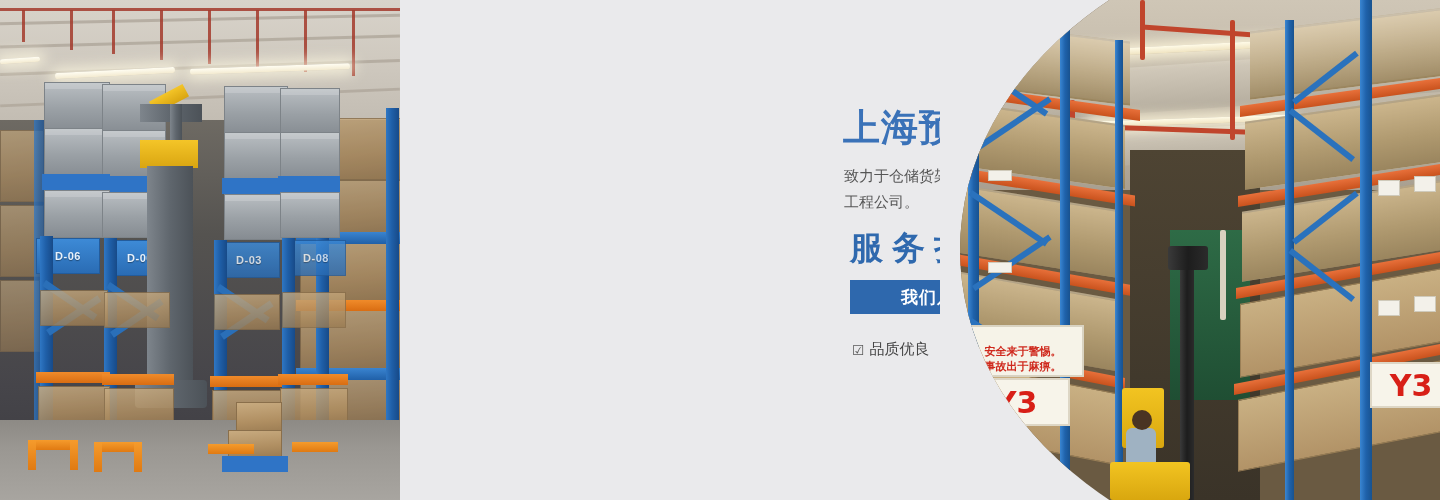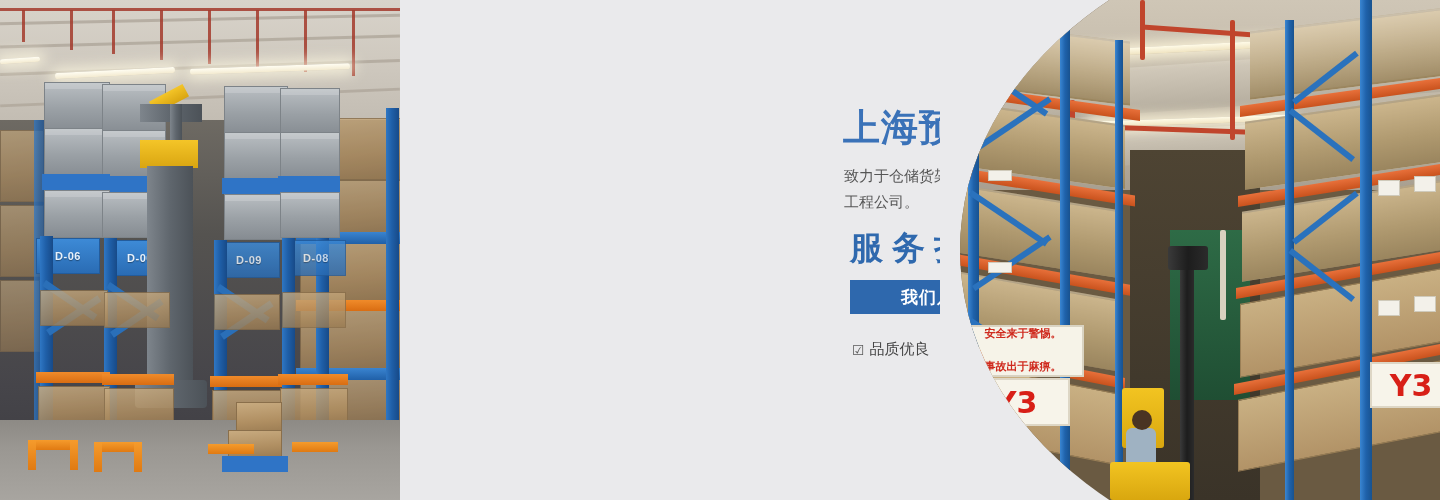--- a/index.html
+++ b/index.html
@@ -78,21 +78,21 @@
   .rp-upright{position:absolute;background:linear-gradient(90deg,#3a86d2,#1f62ab 50%,#18528f);}
   .rp-obeam{position:absolute;background:linear-gradient(180deg,#e8703a,#c9521d);}
   .rp-brace{position:absolute;height:6px;background:#2a72bd;transform-origin:left top;}
   .rp-ctn{position:absolute;background:linear-gradient(180deg,#c9b083,#b29367);border:1px solid #9a7f56;}
   .rp-lbl{position:absolute;background:#f3f1ea;border:1px solid #cfcabb;}
   .rp-fork{position:absolute;background:linear-gradient(180deg,#f2c421,#d9a70f);border-radius:3px;}
   .rp-mast{position:absolute;background:linear-gradient(90deg,#3a3a3a,#1d1d1d 50%,#2b2b2b);}
   .rp-person{position:absolute;background:#9fb2c2;border-radius:6px 6px 2px 2px;}
   .rp-head{position:absolute;background:#4a3423;border-radius:50%;}
   .safety-sign{position:absolute;background:#f6f3e8;border:2px solid #d9d3c2;
-     display:flex;flex-direction:column;justify-content:space-between;align-items:center;
+     display:flex;flex-direction:column;justify-content:flex-end;align-items:center;
      color:#cf2a1e;font-weight:bold;line-height:1.35;
      font-family:"DejaVu Sans","Liberation Sans",sans-serif;}
   .aisle-sign{position:absolute;background:#f7f4ea;border:2px solid #ddd6c5;
      display:flex;align-items:center;justify-content:center;
      color:#d81f17;font-weight:bold;font-family:"DejaVu Sans","Liberation Sans",sans-serif;}
 </style>
 </head>
 <body>
 
 <div class="banner">
@@ -152,21 +152,21 @@
     <div class="lp-tote" style="left:224px;top:194px;width:62px;height:44px;"></div>
     <div class="lp-tote" style="left:280px;top:192px;width:58px;height:44px;"></div>
 
     <div class="lp-sign" style="left:36px;top:238px;width:62px;height:34px;">
       <span>D-06</span>
     </div>
     <div class="lp-sign" style="left:108px;top:240px;width:62px;height:34px;">
       <span>D-06</span>
     </div>
     <div class="lp-sign" style="left:218px;top:242px;width:60px;height:34px;opacity:.85">
-      <span>D-09</span>
+      <span>D-03</span>
     </div>
     <div class="lp-sign" style="left:286px;top:240px;width:58px;height:34px;opacity:.8">
       <span>D-08</span>
     </div>
 
     <div class="lp-yellow" style="left:150px;top:92px;width:38px;height:14px;transform:rotate(-28deg);"></div>
     <div class="lp-mast" style="left:140px;top:104px;width:62px;height:18px;"></div>
     <div class="lp-mast" style="left:170px;top:104px;width:12px;height:56px;"></div>
     <div class="lp-yellow" style="left:140px;top:140px;width:58px;height:28px;"></div>
     <div class="lp-mast" style="left:147px;top:166px;width:46px;height:224px;"></div>

